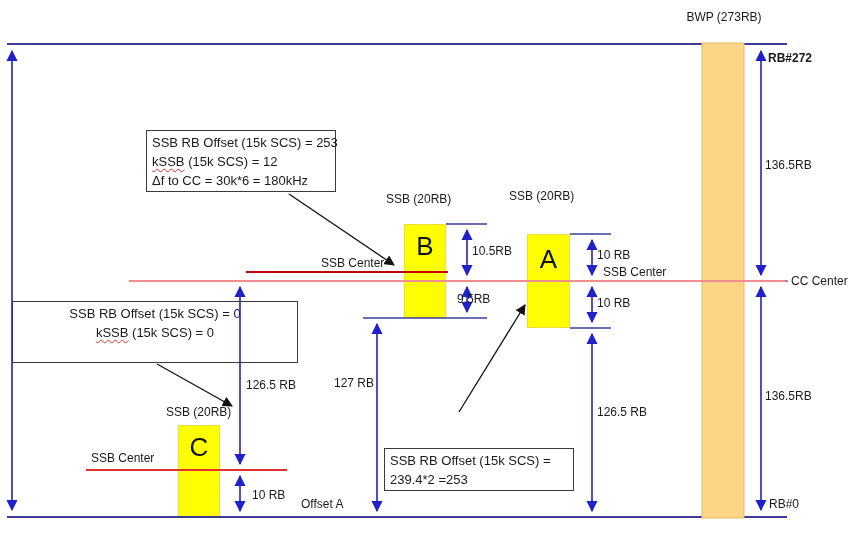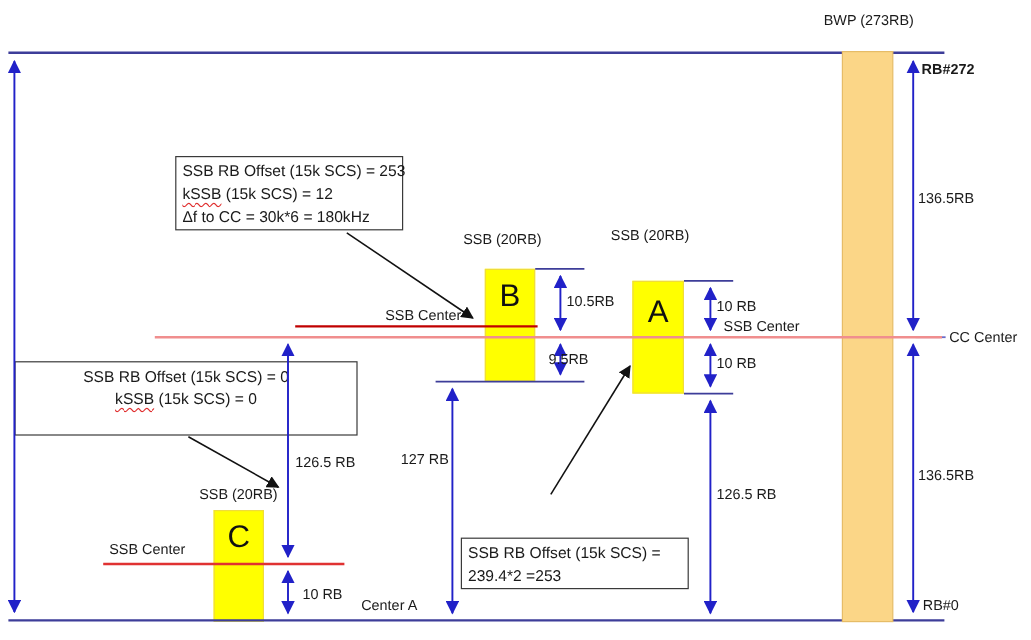--- a/index.html
+++ b/index.html
@@ -113,15 +113,15 @@
   <div class="lbl" style="left:457px;top:292px;">9.5RB</div>
   <div class="lbl" style="left:334px;top:376px;">127 RB</div>
 
   <div class="lbl" style="left:597px;top:248px;">10 RB</div>
   <div class="lbl" style="left:597px;top:296px;">10 RB</div>
   <div class="lbl" style="left:597px;top:405px;">126.5 RB</div>
 
   <div class="lbl" style="left:246px;top:378px;">126.5 RB</div>
   <div class="lbl" style="left:252px;top:488px;">10 RB</div>
 
-  <div class="lbl" style="left:301px;top:497px;">Center A</div>
+  <div class="lbl" style="left:301px;top:497px;">Offset A</div>
 
 </div>
 
 </body></html>

